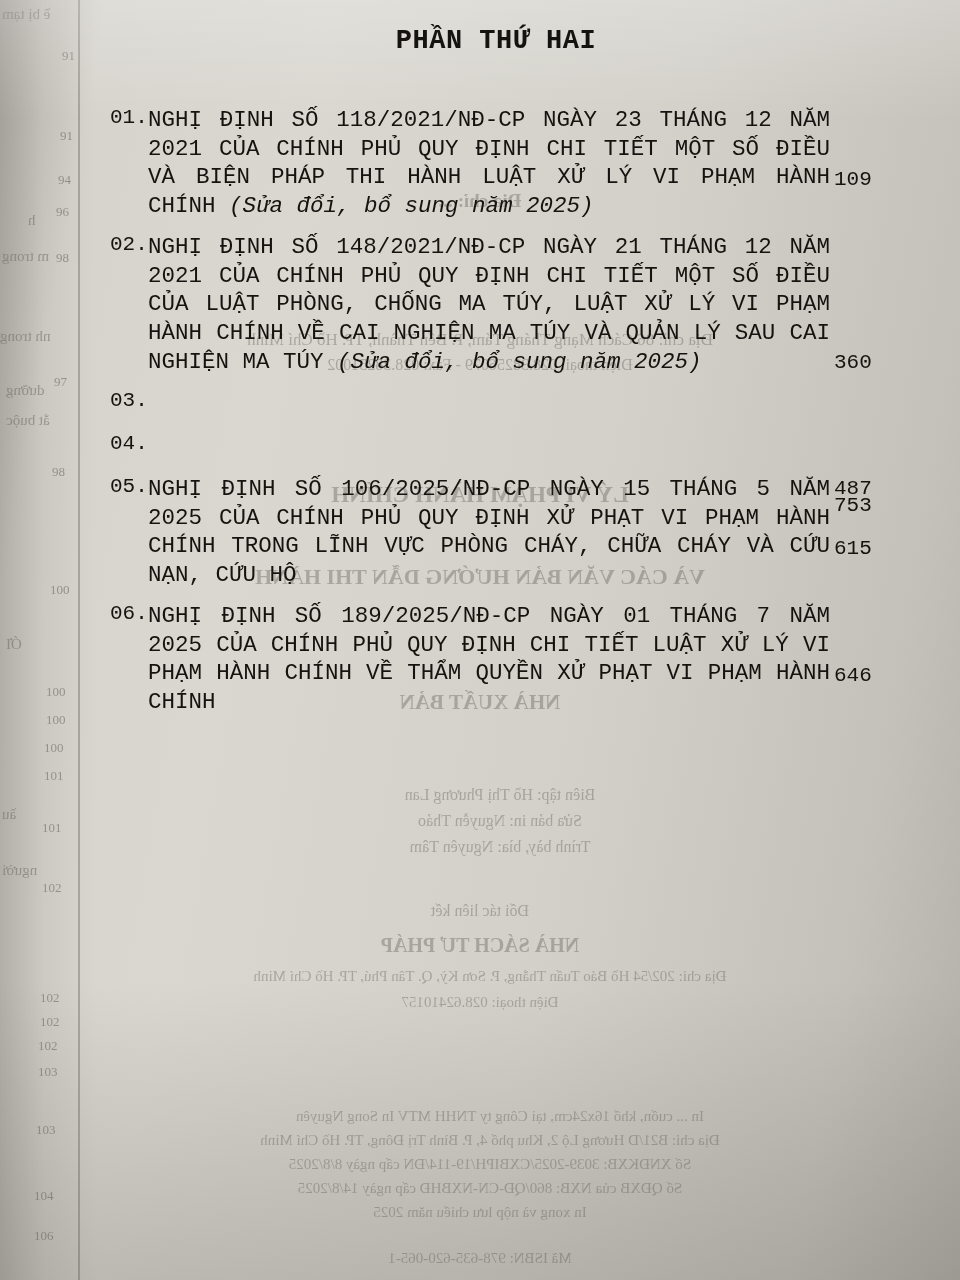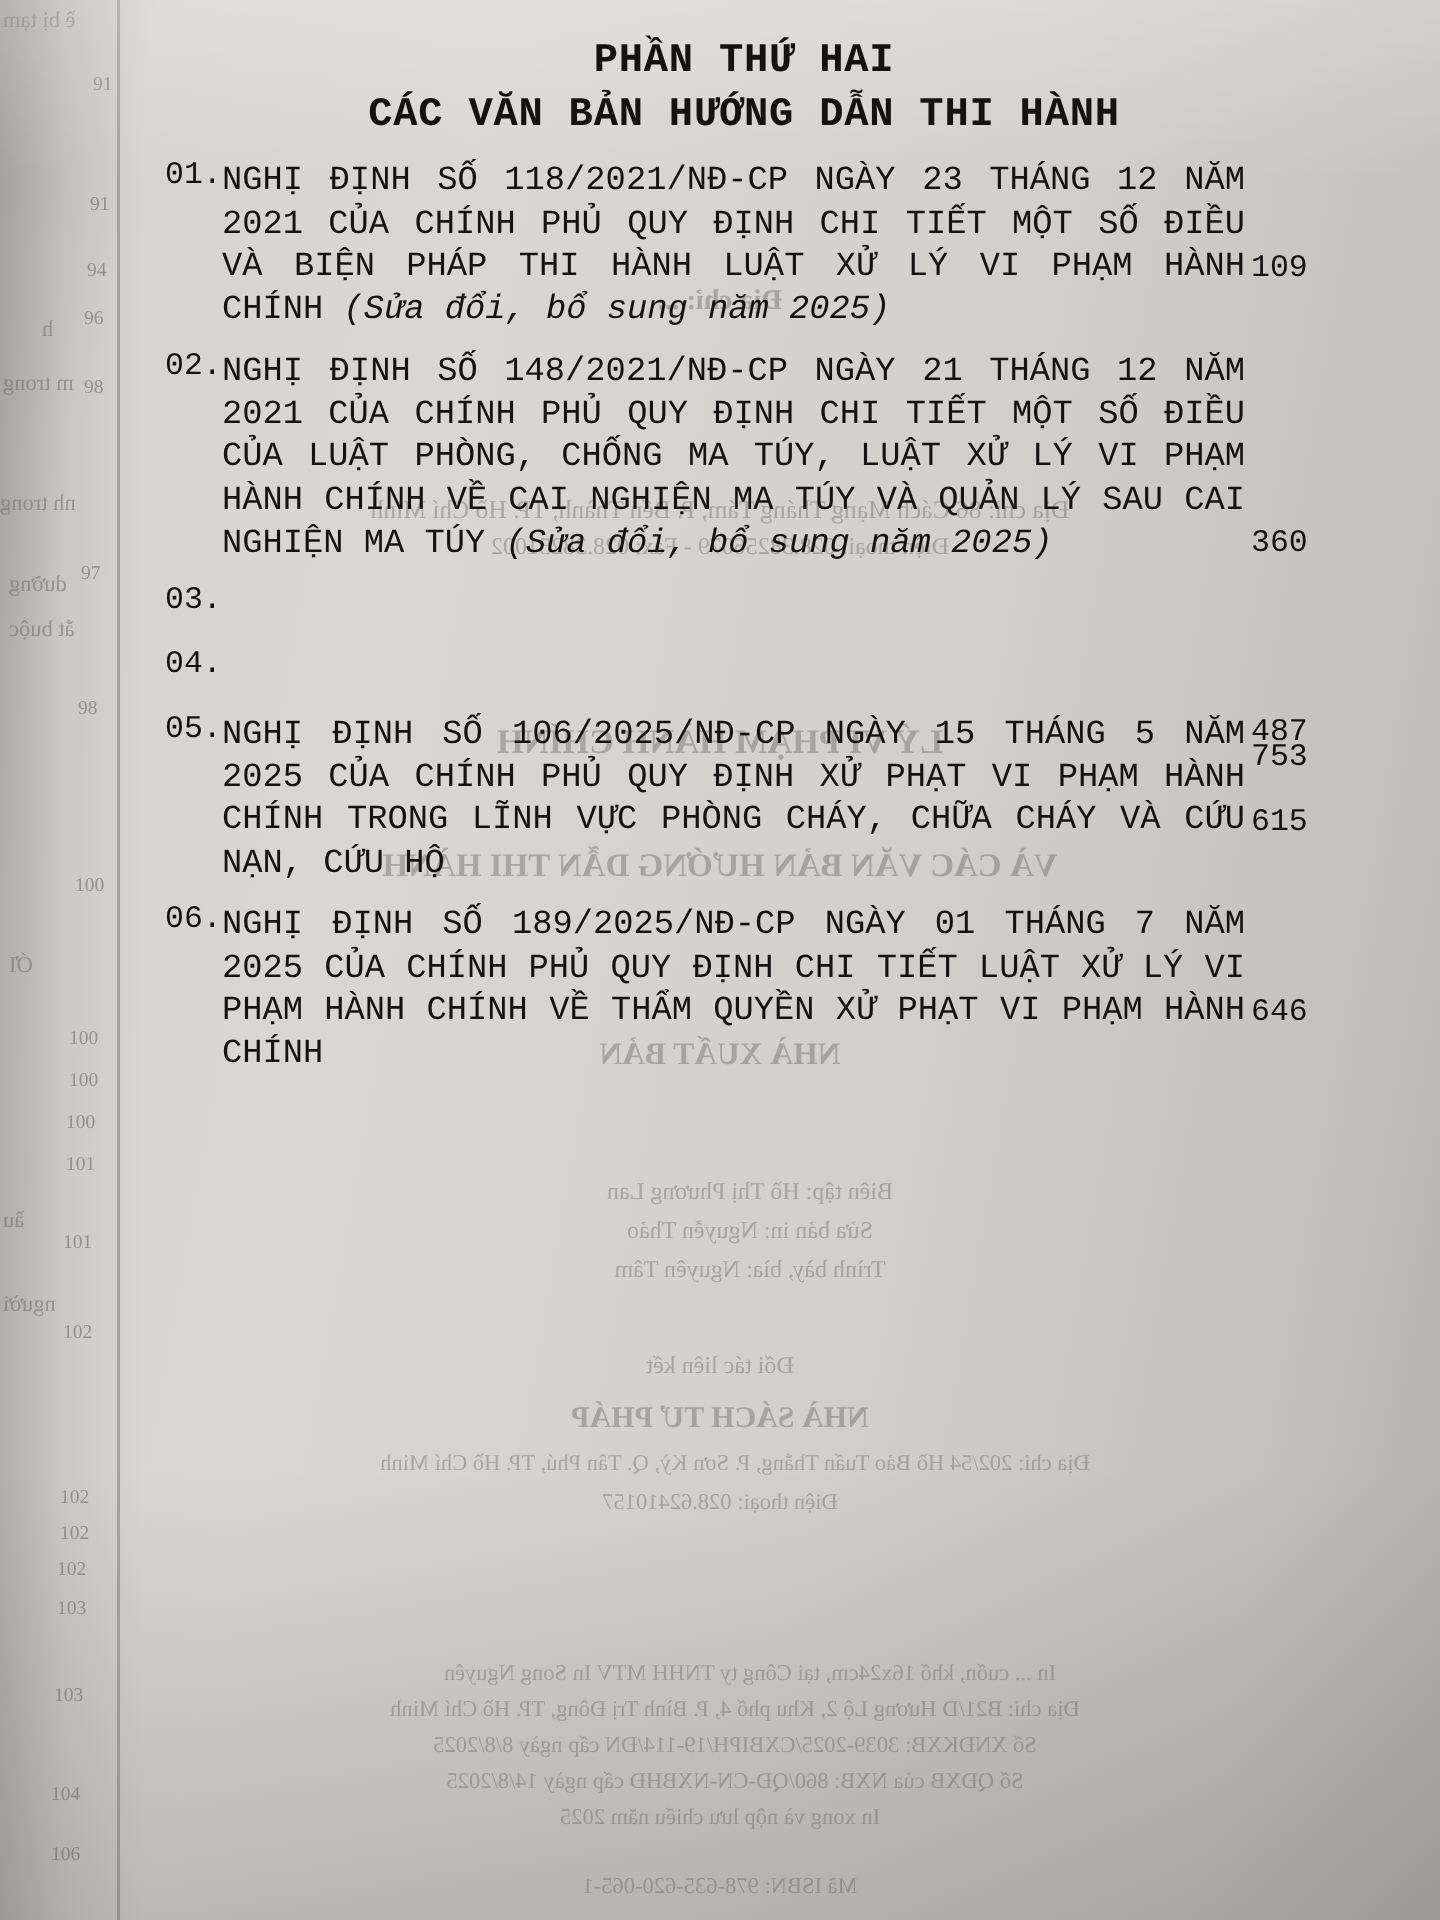--- a/index.html
+++ b/index.html
@@ -218,21 +218,20 @@
   </div>
 
   <div class="gutter"></div>
   <div class="spine-line"></div>
   <div class="shade-top"></div>
   <div class="shade-bottom"></div>
 
   <div class="content">
 
     <div class="heading heading-1">PHẦN THỨ HAI</div>
-    <div class="heading heading-2">CÁC VĂN BẢN HƯỚNG DẪN THI HÀNH</div>
 
     <div class="toc">
 
       <div class="toc-entry">
         <div class="toc-num">01.</div>
         <div class="toc-title"><span>NGHỊ ĐỊNH SỐ 118/2021/NĐ-CP NGÀY 23 THÁNG 12 NĂM 2021 CỦA CHÍNH PHỦ QUY ĐỊNH CHI TIẾT MỘT SỐ ĐIỀU VÀ BIỆN PHÁP THI HÀNH LUẬT XỬ LÝ VI PHẠM HÀNH CHÍNH </span><span class="note">(Sửa đổi, bổ sung năm 2025)</span></div>
         <div class="toc-page" style="top:62px;">109</div>
       </div>
 
       <div class="toc-entry">

